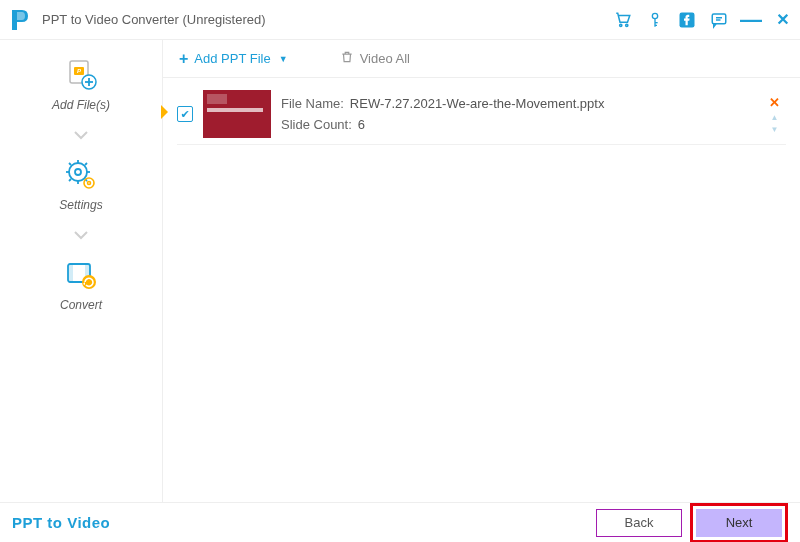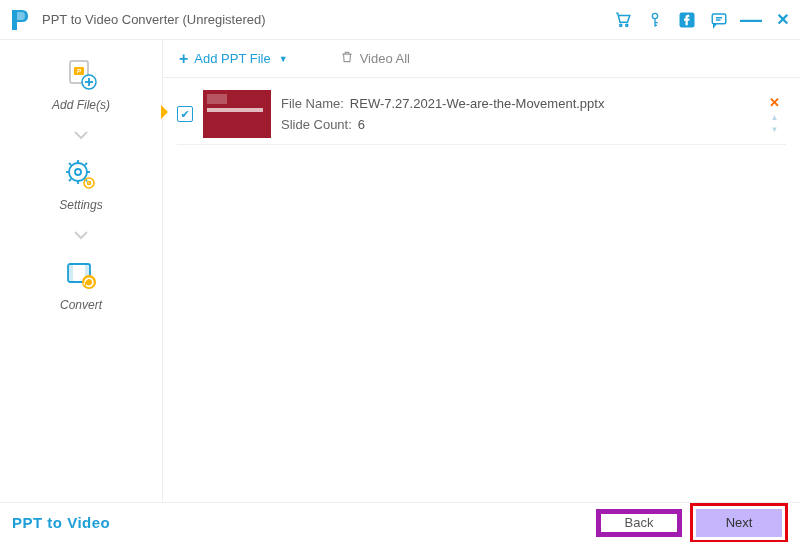--- a/index.html
+++ b/index.html
@@ -43,21 +43,21 @@
 .file-meta .row { display: flex; gap: 6px; }
 .file-meta .lab { color: #666; }
 .file-actions { display: flex; flex-direction: column; align-items: center; gap: 4px; padding-right: 6px; }
 .file-actions .rm { color: #FF6A00; font-size: 13px; cursor: pointer; font-weight: bold; }
 .file-actions .ar { color: #b8d8e8; font-size: 8px; cursor: pointer; line-height: 1; }
 
 
 .footer { height: 40px; border-top: 1px solid #eee; display: flex; align-items: center; padding: 0 12px; }
 .footer-logo { font-size: 15px; font-weight: bold; color: #1E9FD8; letter-spacing: 0.5px; }
 .footer-spacer { flex: 1; }
-.btn { width: 86px; height: 28px; border: 5px solid #a21caf; display: flex; align-items: center; justify-content: center; font-size: 13px; cursor: pointer; }
+.btn { width: 86px; height: 28px; border: 1px solid #a21caf; display: flex; align-items: center; justify-content: center; font-size: 13px; cursor: pointer; }
 .btn-back { background: #fff; color: #555; margin-right: 8px; }
 .btn-next-wrap { border: 3px solid #E3000F; padding: 3px; }
 .btn-next { background: #c4b5fd; color: #333; width: 86px; height: 28px; display: flex; align-items: center; justify-content: center; font-size: 13px; cursor: pointer; }
 </style>
 </head>
 <body>
 
 <div class="titlebar">
   <div class="logo-p">
     <svg viewBox="0 0 24 24">

